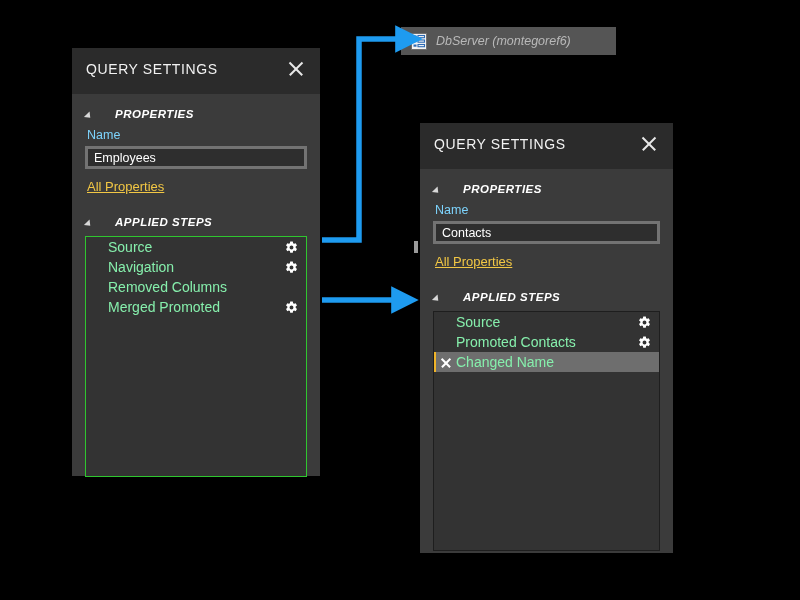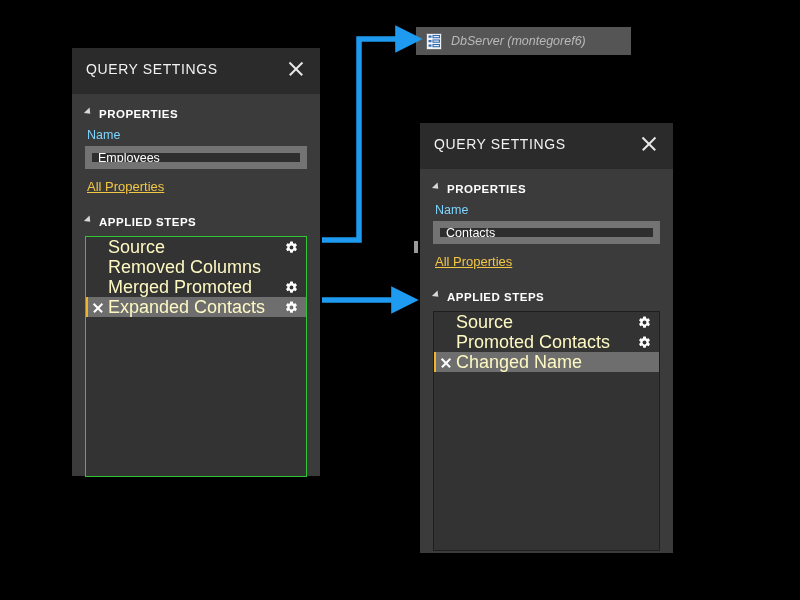--- a/index.html
+++ b/index.html
@@ -59,24 +59,25 @@
   .close-btn::after  { transform: rotate(-45deg); }
 
   .panel-body {
     padding: 14px 13px 0 13px;
     box-sizing: border-box;
   }
 
   
   .section-head {
     display: flex;
-    align-items: flex-start;
-    gap: 8px;
+    align-items: flex-end;
+    gap: 24px;
     margin-bottom: 8px;
     cursor: pointer;
+    font-style: italic;
   }
   .tri {
     width: 0;
     height: 0;
     border-left: 5px solid #d8d8d8;
     border-top: 4px solid transparent;
     border-bottom: 4px solid transparent;
     transform: rotate(45deg);
     margin-left: 1px;
   }
@@ -91,21 +92,21 @@
     color: #7dd3fc;
     font-size: 12.5px;
     margin: 4px 0 4px 2px;
   }
   .text-input {
     display: block;
     width: 100%;
     box-sizing: border-box;
     height: 23px;
     background: #2e2e2e;
-    border: 7px solid #737373;
+    border: 3px solid #737373;
     color: #ffffff;
     font-size: 12.5px;
     font-family: "Liberation Sans", sans-serif;
     padding: 0 6px;
     outline: none;
   }
   .link {
     display: inline-block;
     color: #f2c744;
     font-size: 13px;
@@ -159,22 +160,22 @@
     content: "";
     position: absolute;
     left: 0; top: 5px;
     width: 12px; height: 1.6px;
     background: #ffffff;
   }
   .x-icon::before { transform: rotate(45deg); }
   .x-icon::after  { transform: rotate(-45deg); }
   .step-name {
     flex: 1 1 auto;
-    color: #fef9c3;
-    font-size: 18px;
+    color: #86efac;
+    font-size: 14px;
     white-space: nowrap;
     overflow: hidden;
     text-overflow: ellipsis;
   }
   .gear {
     flex: 0 0 auto;
     width: 13px;
     height: 13px;
     display: block;
   }
@@ -213,21 +214,21 @@
   .splitter-nub {
     position: absolute;
     background: #9a9a9a;
     width: 4px;
     height: 12px;
   }
 </style>
 </head>
 <body>
 
-<div class="dbserver" style="left:416px; top:27px; width:215px; height:28px;">
+<div class="dbserver" style="left:401px; top:27px; width:215px; height:28px;">
   <svg class="db-icon" viewBox="0 0 16 17">
     <rect x="0.5" y="0.5" width="15" height="16" fill="#f4f4f4" stroke="#6f6f6f"></rect>
     <rect x="2.5" y="2.5" width="3" height="2.2" fill="#2f6cb5"></rect>
     <rect x="2.5" y="7" width="3" height="2.2" fill="#2f6cb5"></rect>
     <rect x="2.5" y="11.5" width="3" height="2.2" fill="#2f6cb5"></rect>
     <rect x="7" y="2.5" width="6.5" height="2.2" fill="none" stroke="#2f6cb5" stroke-width="1.1"></rect>
     <rect x="7" y="7" width="6.5" height="2.2" fill="none" stroke="#2f6cb5" stroke-width="1.1"></rect>
     <rect x="7" y="11.5" width="6.5" height="2.2" fill="none" stroke="#2f6cb5" stroke-width="1.1"></rect>
   </svg>
   <span class="db-text">DbServer (montegoref6)</span>
@@ -262,37 +263,35 @@
           <span class="accent"></span>
           <span class="step-icon-slot"></span>
           <span class="step-name">Source</span>
           <svg class="gear" viewBox="0 0 16 16">
             <path fill="#ffffff" d="M9.6,0.7 h-3.2 l-0.35,2.1 l-1.25,0.72 l-1.95,-0.85 l-1.6,2.77 l1.6,1.42 v1.44 l-1.6,1.42 l1.6,2.77 l1.95,-0.85 l1.25,0.72 l0.35,2.1 h3.2 l0.35,-2.1 l1.25,-0.72 l1.95,0.85 l1.6,-2.77 l-1.6,-1.42 v-1.44 l1.6,-1.42 l-1.6,-2.77 l-1.95,0.85 l-1.25,-0.72 z M8,5.6 a2.4,2.4 0 1,1 0,4.8 a2.4,2.4 0 1,1 0,-4.8 z"></path>
           </svg>
         </div>
         <div class="step-row">
           <span class="accent"></span>
           <span class="step-icon-slot"></span>
+          <span class="step-name">Navigation</span>
+          <svg class="gear" viewBox="0 0 16 16">
+            <path fill="#ffffff" d="M9.6,0.7 h-3.2 l-0.35,2.1 l-1.25,0.72 l-1.95,-0.85 l-1.6,2.77 l1.6,1.42 v1.44 l-1.6,1.42 l1.6,2.77 l1.95,-0.85 l1.25,0.72 l0.35,2.1 h3.2 l0.35,-2.1 l1.25,-0.72 l1.95,0.85 l1.6,-2.77 l-1.6,-1.42 v-1.44 l1.6,-1.42 l-1.6,-2.77 l-1.95,0.85 l-1.25,-0.72 z M8,5.6 a2.4,2.4 0 1,1 0,4.8 a2.4,2.4 0 1,1 0,-4.8 z"></path>
+          </svg>
+        </div>
+        <div class="step-row">
+          <span class="accent"></span>
+          <span class="step-icon-slot"></span>
           <span class="step-name">Removed Columns</span>
           <span class="gear gear-hidden"></span>
         </div>
         <div class="step-row">
           <span class="accent"></span>
           <span class="step-icon-slot"></span>
           <span class="step-name">Merged Promoted</span>
-          <svg class="gear" viewBox="0 0 16 16">
-            <path fill="#ffffff" d="M9.6,0.7 h-3.2 l-0.35,2.1 l-1.25,0.72 l-1.95,-0.85 l-1.6,2.77 l1.6,1.42 v1.44 l-1.6,1.42 l1.6,2.77 l1.95,-0.85 l1.25,0.72 l0.35,2.1 h3.2 l0.35,-2.1 l1.25,-0.72 l1.95,0.85 l1.6,-2.77 l-1.6,-1.42 v-1.44 l1.6,-1.42 l-1.6,-2.77 l-1.95,0.85 l-1.25,-0.72 z M8,5.6 a2.4,2.4 0 1,1 0,4.8 a2.4,2.4 0 1,1 0,-4.8 z"></path>
-          </svg>
-        </div>
-        <div class="step-row selected accent-yellow">
-          <span class="accent"></span>
-          <span class="step-icon-slot">
-            <span class="x-icon"></span>
-          </span>
-          <span class="step-name">Expanded Contacts</span>
           <svg class="gear" viewBox="0 0 16 16">
             <path fill="#ffffff" d="M9.6,0.7 h-3.2 l-0.35,2.1 l-1.25,0.72 l-1.95,-0.85 l-1.6,2.77 l1.6,1.42 v1.44 l-1.6,1.42 l1.6,2.77 l1.95,-0.85 l1.25,0.72 l0.35,2.1 h3.2 l0.35,-2.1 l1.25,-0.72 l1.95,0.85 l1.6,-2.77 l-1.6,-1.42 v-1.44 l1.6,-1.42 l-1.6,-2.77 l-1.95,0.85 l-1.25,-0.72 z M8,5.6 a2.4,2.4 0 1,1 0,4.8 a2.4,2.4 0 1,1 0,-4.8 z"></path>
           </svg>
         </div>
       </div>
   </div>
 </div>
 
 <div class="panel" style="left:420px; top:123px; width:253px; height:430px;">
 

